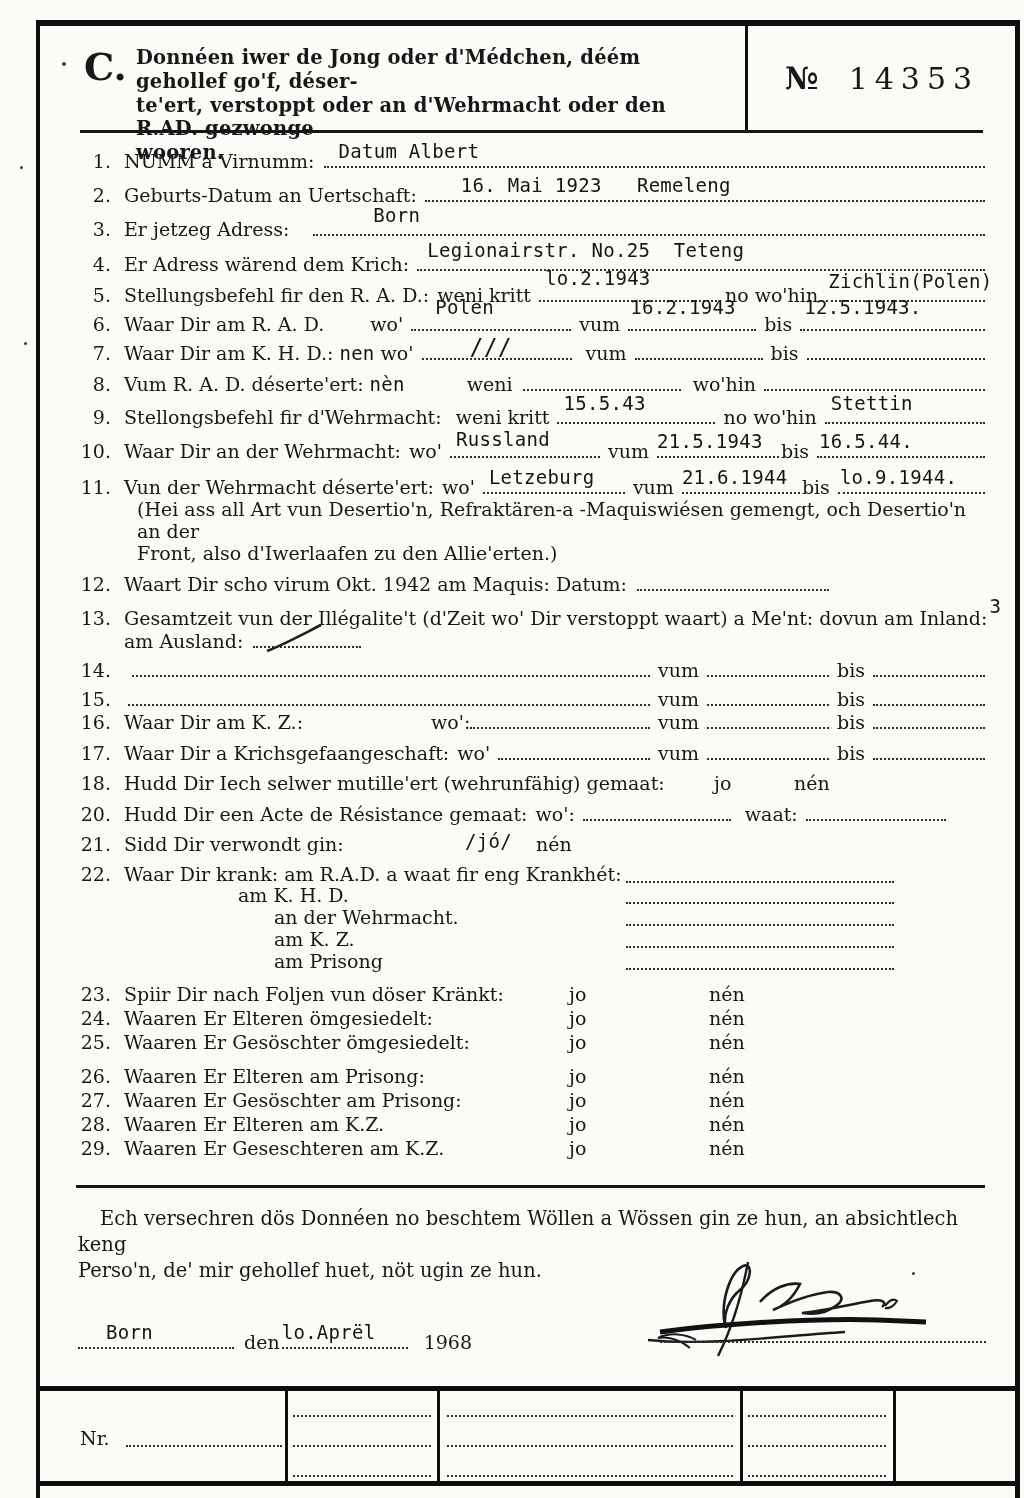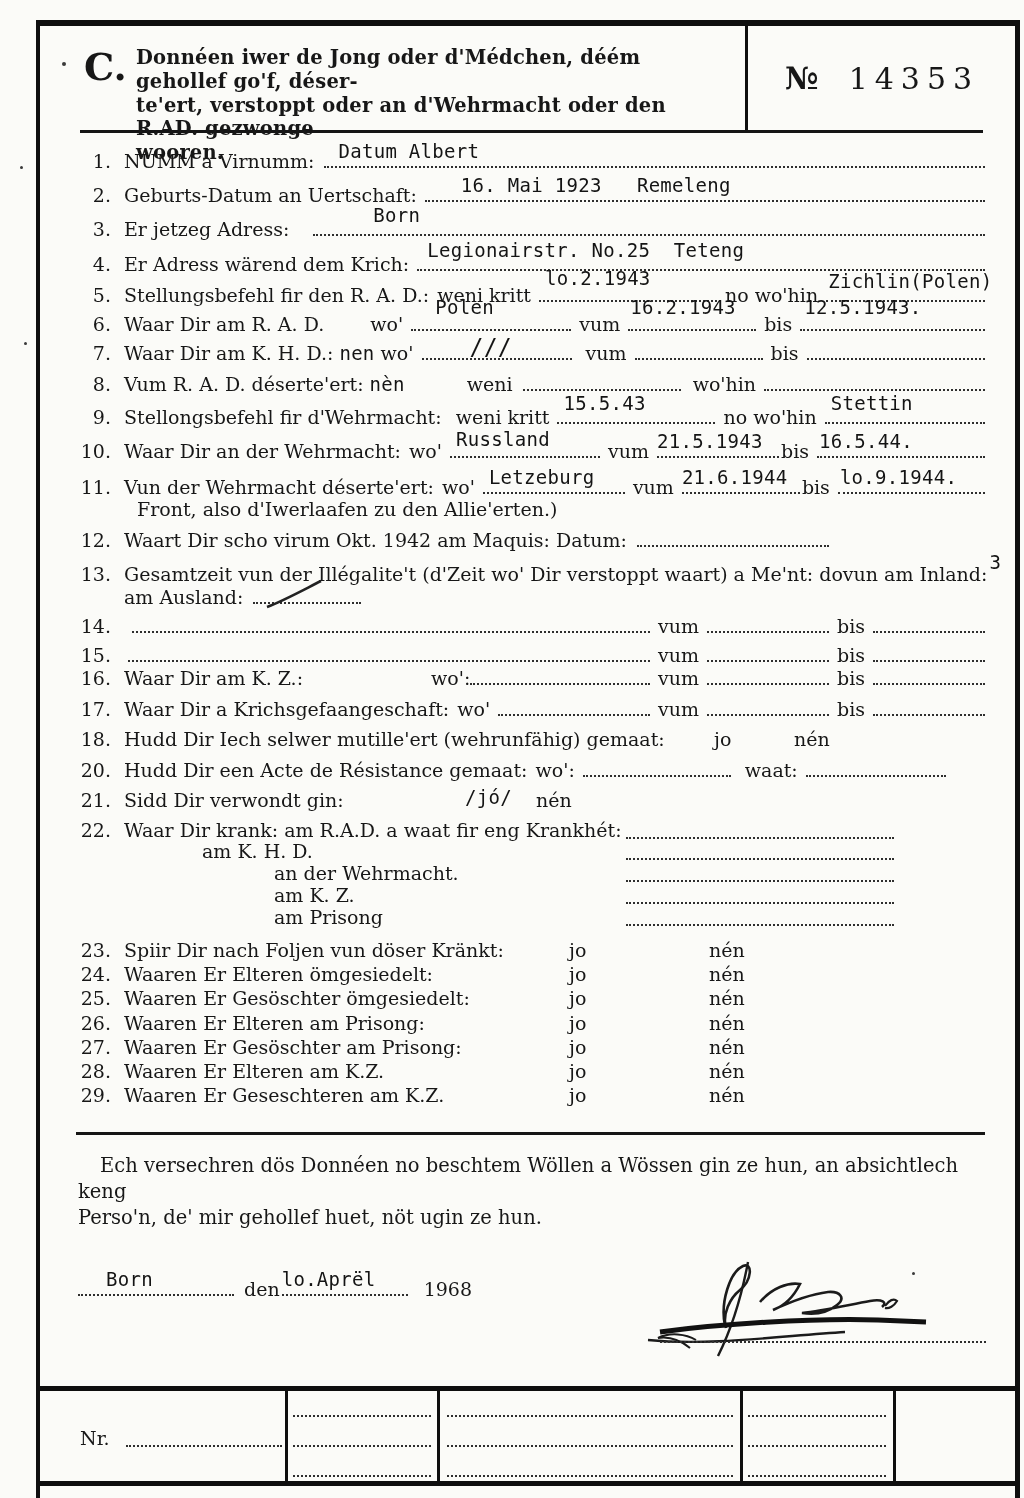--- a/index.html
+++ b/index.html
@@ -199,20 +199,21 @@
         </span>
         <span class="kw">vum</span>
         <span class="dots" style="width:118px">
           <span class="tw u4" style="left:0">21.6.1944</span>
         </span>
         <span class="kw" style="margin-left:2px">bis</span>
         <span class="dots grow">
           <span class="tw u4" style="left:2px">lo.9.1944.</span>
         </span>
       </div>
+      <div class="note">(Hei ass all Art vun Desertio'n, Refraktären-a -Maquiswiésen gemengt, och Desertio'n an der</div>
       <div class="note">Front, also d'Iwerlaafen zu den Allie'erten.)</div>
 
       <div class="row" style="margin-top:8px">
         <span class="num">12.</span>
         <span>Waart Dir scho virum Okt. 1942 am Maquis:  Datum:</span>
         <span class="dots" style="width:192px;margin-left:10px"></span>
       </div>
 
       <div class="row" style="margin-top:11px">
         <span class="num">13.</span>
@@ -296,21 +297,21 @@
         <span class="abs" style="left:458px">nén</span>
       </div>
 
       <div class="row" style="margin-top:8px">
         <span class="num">22.</span>
         <span>Waar Dir krank: am R.A.D. a waat fir eng Krankhét:</span>
         <span class="subdots" style="bottom:2px"></span>
       </div>
       <div class="row sub">
         <span class="num"></span>
-        <span style="margin-left:78px">am K. H. D.</span>
+        <span style="margin-left:114px">am K. H. D.</span>
         <span class="subdots"></span>
       </div>
       <div class="row sub">
         <span class="num"></span>
         <span style="margin-left:150px">an der Wehrmacht.</span>
         <span class="subdots"></span>
       </div>
       <div class="row sub">
         <span class="num"></span>
         <span style="margin-left:150px">am K. Z.</span>
@@ -333,21 +334,21 @@
         <span>Waaren Er Elteren ömgesiedelt:</span>
         <span class="abs" style="left:491px">jo</span>
         <span class="abs" style="left:631px">nén</span>
       </div>
       <div class="row" style="margin-top:2px">
         <span class="num">25.</span>
         <span>Waaren Er Gesöschter ömgesiedelt:</span>
         <span class="abs" style="left:491px">jo</span>
         <span class="abs" style="left:631px">nén</span>
       </div>
-      <div class="row" style="margin-top:3px">
+      <div class="row" style="margin-top:12px">
         <span class="num">26.</span>
         <span>Waaren Er Elteren am Prisong:</span>
         <span class="abs" style="left:491px">jo</span>
         <span class="abs" style="left:631px">nén</span>
       </div>
       <div class="row" style="margin-top:2px">
         <span class="num">27.</span>
         <span>Waaren Er Gesöschter am Prisong:</span>
         <span class="abs" style="left:491px">jo</span>
         <span class="abs" style="left:631px">nén</span>

